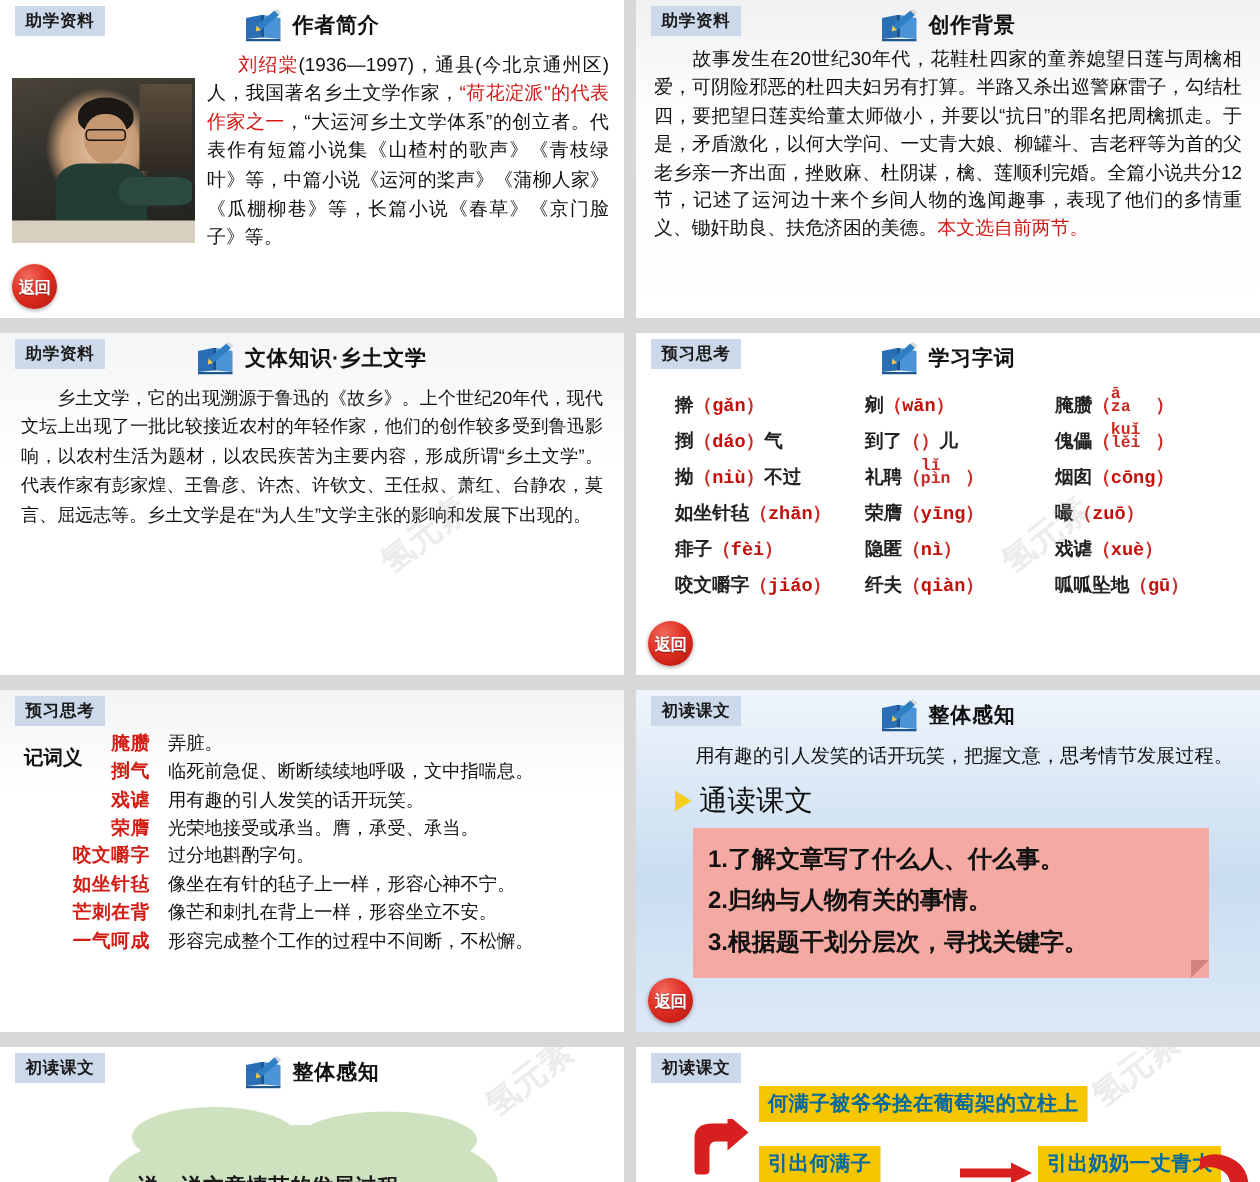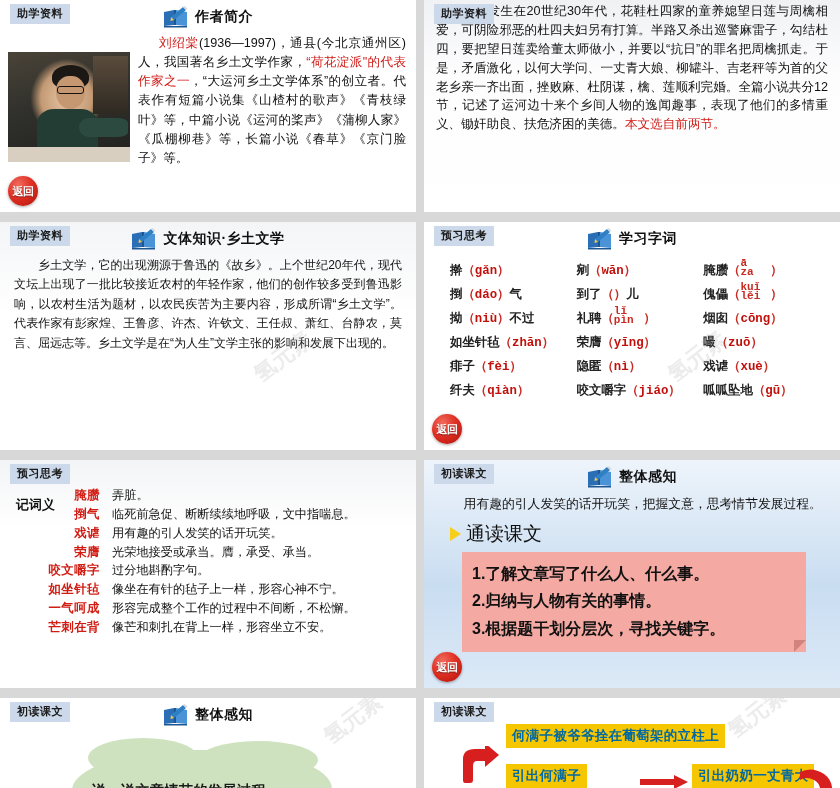--- a/index.html
+++ b/index.html
@@ -268,20 +268,32 @@
         <span class="ind"></span><span class="red">刘绍棠</span><span>(1936—1997)，通县(今北京通州区)人，我国著名乡土文学作家，</span><span class="red">“荷花淀派"的代表作家之一</span><span>，“大运河乡土文学体系”的创立者。代表作有短篇小说集《山楂村的歌声》《青枝绿叶》等，中篇小说《运河的桨声》《蒲柳人家》《瓜棚柳巷》等，长篇小说《春草》《京门脸子》等。</span>
       </div>
     </div>
     <div class="backbtn">
       <span>返回</span>
     </div>
   </div>
 
   <div class="panel p2">
     <div class="tag">助学资料</div>
+    <div class="head">
+      <svg class="bookicon" viewBox="0 0 26 22">
+        <path d="M1 6 L11 4 L11 19 L1 20 Z" fill="#2a6fb5"></path>
+        <path d="M13 4 L24 6 L24 20 L13 19 Z" fill="#4a93d6"></path>
+        <path d="M11 4 L13 4 L13 19 L11 19 Z" fill="#1d5690"></path>
+        <path d="M1 20 L24 20 L24 21.5 L1 21.5 Z" fill="#1d5690"></path>
+        <path d="M8 11 L20 1 L23 4 L11 14 Z" fill="#2f7fc4"></path>
+        <path d="M20 1 L23 4 L24.5 2.5 L21.5 0 Z" fill="#d8d8d8"></path>
+        <path d="M8 11 L11 14 L7.5 15 Z" fill="#f2c94c"></path>
+      </svg>
+      <div class="title">创作背景</div>
+    </div>
     <div class="p2-text">
       <span class="ind"></span><span>故事发生在20世纪30年代，花鞋杜四家的童养媳望日莲与周檎相爱，可阴险邪恶的杜四夫妇另有打算。半路又杀出巡警麻雷子，勾结杜四，要把望日莲卖给董太师做小，并要以“抗日”的罪名把周檎抓走。于是，矛盾激化，以何大学问、一丈青大娘、柳罐斗、吉老秤等为首的父老乡亲一齐出面，挫败麻、杜阴谋，檎、莲顺利完婚。全篇小说共分12节，记述了运河边十来个乡间人物的逸闻趣事，表现了他们的多情重义、锄奸助良、扶危济困的美德。</span><span class="red">本文选自前两节。</span>
     </div>
   </div>
 
   <div class="panel p3">
     <div class="tag">助学资料</div>
     <div class="head">
       <svg class="bookicon" viewBox="0 0 26 22">
         <path d="M1 6 L11 4 L11 19 L1 20 Z" fill="#2a6fb5"></path>
@@ -323,22 +335,22 @@
         <div class="vcell"><span class="blk">傀儡</span>（<span class="stack"><b class="a">kuǐ</b><b class="b">lěi</b></span>）</div>
         <div class="vcell"><span class="blk">拗</span>（<span class="py">niù</span>）<span class="blk">不过</span></div>
         <div class="vcell"><span class="blk">礼聘</span>（<span class="stack"><b class="a">lǐ</b><b class="b">pìn</b></span>）</div>
         <div class="vcell"><span class="blk">烟囱</span>（<span class="py">cōng</span>）</div>
         <div class="vcell"><span class="blk">如坐针毡</span>（<span class="py">zhān</span>）</div>
         <div class="vcell"><span class="blk">荣膺</span>（<span class="py">yīng</span>）</div>
         <div class="vcell"><span class="blk">嘬</span>（<span class="py">zuō</span>）</div>
         <div class="vcell"><span class="blk">痱子</span>（<span class="py">fèi</span>）</div>
         <div class="vcell"><span class="blk">隐匿</span>（<span class="py">nì</span>）</div>
         <div class="vcell"><span class="blk">戏谑</span>（<span class="py">xuè</span>）</div>
+        <div class="vcell"><span class="blk">咬文嚼字</span>（<span class="py">jiáo</span>）</div>
         <div class="vcell"><span class="blk">纤夫</span>（<span class="py">qiàn</span>）</div>
-        <div class="vcell"><span class="blk">咬文嚼字</span>（<span class="py">jiáo</span>）</div>
         <div class="vcell"><span class="blk">呱呱坠地</span>（<span class="py">gū</span>）</div>
       </div>
     <div class="wm" style="left:240px; top:120px;">氢元素</div>
     <div class="backbtn">
       <span>返回</span>
     </div>
   </div>
 
   <div class="panel p5">
     <div class="tag">预习思考</div>
@@ -362,26 +374,26 @@
         </div>
         <div class="defrow">
           <div class="deflabel">咬文嚼字</div>
           <div class="deftext">过分地斟酌字句。</div>
         </div>
         <div class="defrow">
           <div class="deflabel">如坐针毡</div>
           <div class="deftext">像坐在有针的毡子上一样，形容心神不宁。</div>
         </div>
         <div class="defrow">
+          <div class="deflabel">芒刺在背</div>
+          <div class="deftext">像芒和刺扎在背上一样，形容坐立不安。</div>
+        </div>
+        <div class="defrow">
           <div class="deflabel">一气呵成</div>
           <div class="deftext">形容完成整个工作的过程中不间断，不松懈。</div>
-        </div>
-        <div class="defrow">
-          <div class="deflabel">芒刺在背</div>
-          <div class="deftext">像芒和刺扎在背上一样，形容坐立不安。</div>
         </div>
       </div>
   </div>
 
   <div class="panel p6">
     <div class="tag">初读课文</div>
     <div class="head">
       <svg class="bookicon" viewBox="0 0 26 22">
         <path d="M1 6 L11 4 L11 19 L1 20 Z" fill="#2a6fb5"></path>
         <path d="M13 4 L24 6 L24 20 L13 19 Z" fill="#4a93d6"></path>

